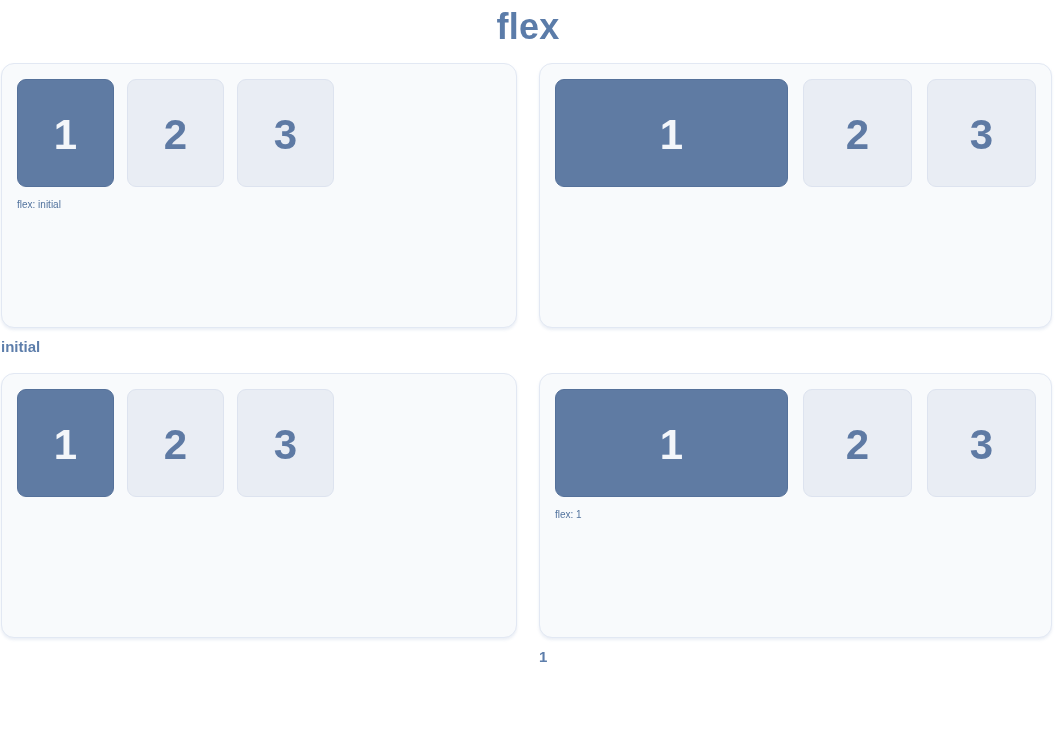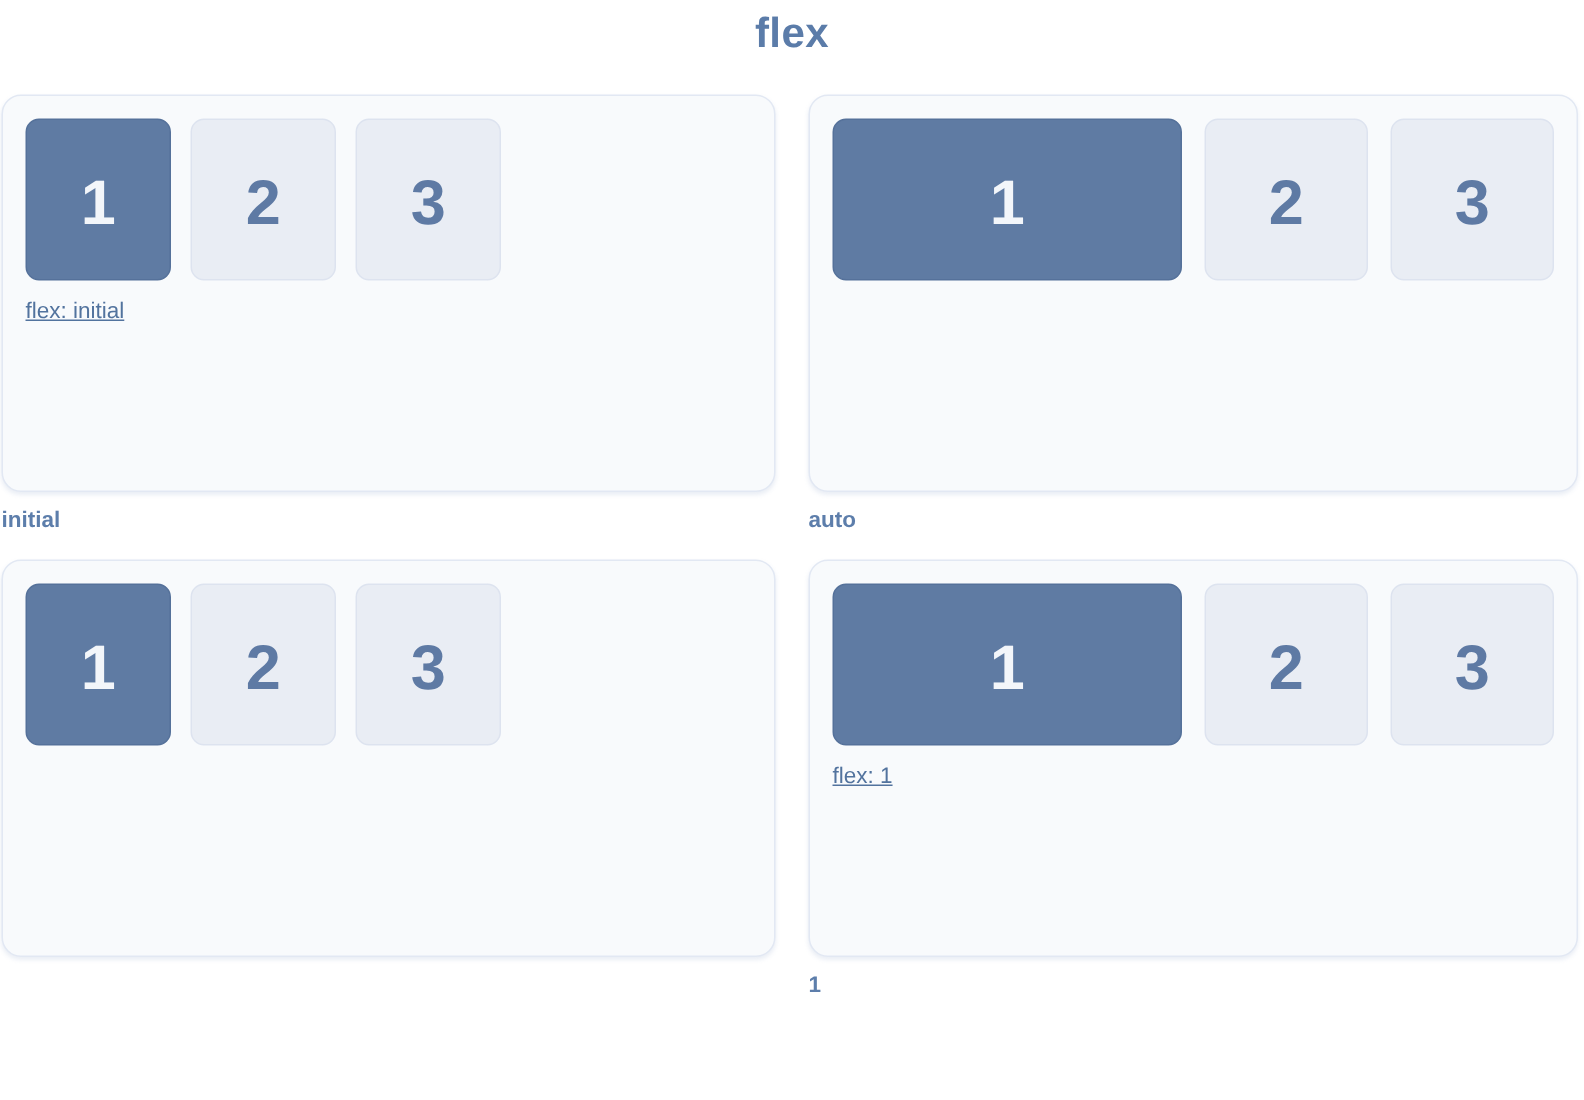--- a/index.html
+++ b/index.html
@@ -7,21 +7,21 @@
     width: 1056px; height: 733px;
     background: #ffffff;
     font-family: "Liberation Sans", sans-serif;
     overflow: hidden;
   }
   .page-title {
     box-sizing: border-box;
     height: 63px;
     padding-top: 6px;
     text-align: center;
-    font-size: 28px;
+    font-size: 36px;
     font-weight: 700;
     letter-spacing: 0.3px;
     color: #5b7ca9;
   }
   .grid {
     display: grid;
     grid-template-columns: 516px 513px;
     column-gap: 22px;
     row-gap: 17px;
     margin-left: 1px;
@@ -54,24 +54,23 @@
   }
   .box.rest {
     background: #e9edf4;
     border: 1.5px solid #dde3ef;
     color: #5e7aa4;
   }
   .grow .box { width: 109px; }
   .grow .box.first { width: 233px; }
   .caption {
     margin-top: 12px;
-    font-size: 15px;
+    font-size: 10px;
     font-weight: 500;
     color: #52739e;
-    text-decoration: underline;
   }
   .example-label {
     margin-top: 9px;
     font-size: 15px;
     line-height: 19px;
     font-weight: 700;
     color: #5d7eab;
   }
 </style>
 </head>
@@ -94,21 +93,20 @@
   </section>
 
   <section class="example grow">
     <div class="panel">
       <div class="items">
         <div class="box first">1</div>
         <div class="box rest">2</div>
         <div class="box rest">3</div>
       </div>
     </div>
-    <div class="example-label">auto</div>
   </section>
 
   <section class="example">
     <div class="panel">
       <div class="items">
         <div class="box first">1</div>
         <div class="box rest">2</div>
         <div class="box rest">3</div>
       </div>
     </div>

